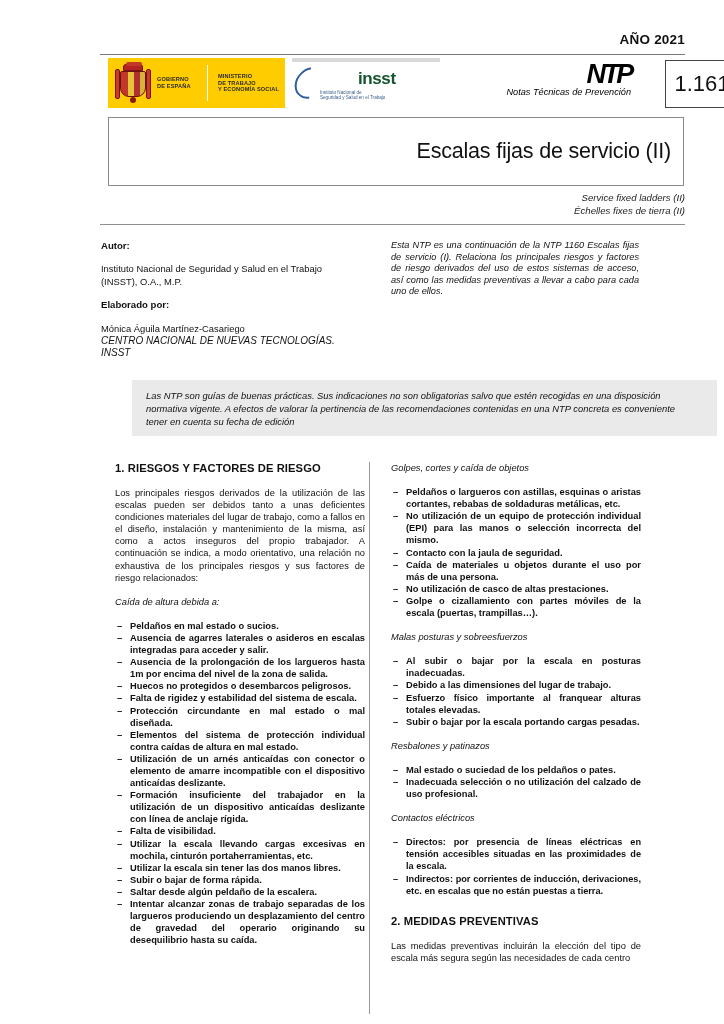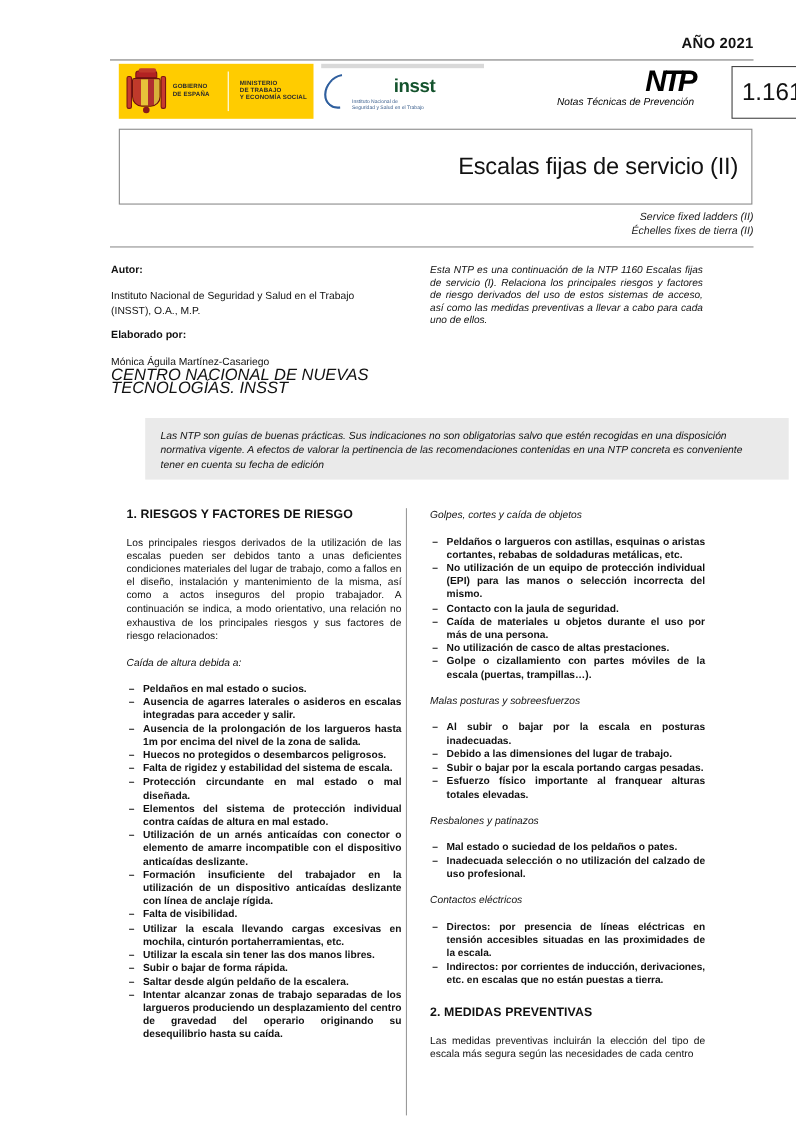--- a/index.html
+++ b/index.html
@@ -65,21 +65,21 @@
   .trans{position:absolute;left:300px;top:192px;width:385px;text-align:right;
     font-style:italic;font-size:9.6px;line-height:12.6px;color:#222;}
 
   .rule2{position:absolute;left:100px;top:224px;width:585px;height:1px;background:#8f8f8f;}
 
   
   .authors{position:absolute;left:101px;top:240px;width:250px;font-size:9.4px;line-height:12.4px;}
   .authors .lbl{font-weight:bold;font-size:9.6px;}
   .authors p{margin:0;}
   .authors .gap{height:11px;}
-  .authors .ital{font-style:italic;font-size:15px;}
+  .authors .ital{font-style:italic;font-size:10px;}
 
   .abstract{position:absolute;left:391px;top:240px;width:248px;
     font-style:italic;font-size:9.2px;line-height:11.6px;text-align:justify;color:#111;}
 
   
   .note{position:absolute;left:100px;top:380px;width:585px;height:56px;background:#eaeaea;margin-left:32px;}
   .note .inner{position:absolute;left:14px;top:9px;width:548px;
     font-style:italic;font-size:9.4px;line-height:13px;color:#111;}
 
   
@@ -208,22 +208,22 @@
       <li>Contacto con la jaula de seguridad.</li>
       <li>Caída de materiales u objetos durante el uso por más de una persona.</li>
       <li>No utilización de casco de altas prestaciones.</li>
       <li>Golpe o cizallamiento con partes móviles de la escala (puertas, trampillas…).</li>
     </ul>
 
     <p class="subhead">Malas posturas y sobreesfuerzos</p>
     <ul class="dash">
       <li>Al subir o bajar por la escala en posturas inadecuadas.</li>
       <li>Debido a las dimensiones del lugar de trabajo.</li>
+      <li>Esfuerzo físico importante al franquear alturas totales elevadas.</li>
       <li>Subir o bajar por la escala portando cargas pesadas.</li>
-      <li>Esfuerzo físico importante al franquear alturas totales elevadas.</li>
     </ul>
 
     <p class="subhead">Resbalones y patinazos</p>
     <ul class="dash">
       <li>Mal estado o suciedad de los peldaños o pates.</li>
       <li>Inadecuada selección o no utilización del calzado de uso profesional.</li>
     </ul>
 
     <p class="subhead">Contactos eléctricos</p>
     <ul class="dash serifish">

